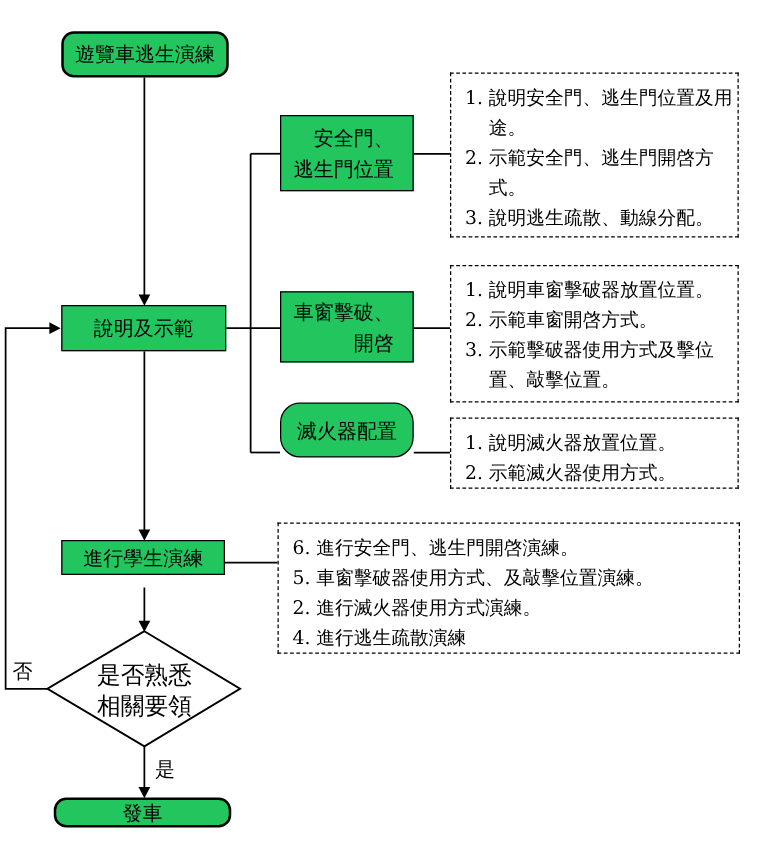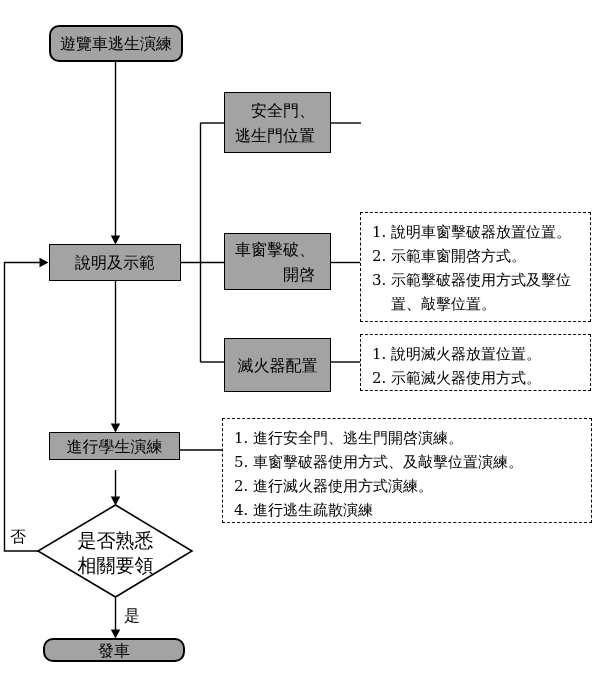--- a/index.html
+++ b/index.html
@@ -13,21 +13,21 @@
     overflow: hidden;
   }
   .layer {
     position: absolute;
     left: 0; top: 0;
     width: 610px; height: 688px;
   }
   .node {
     position: absolute;
     box-sizing: border-box;
-    background: #a3a3a3;
+    background: #22c55e;
     border: 1.6px solid #000;
     display: flex;
     align-items: center;
     justify-content: center;
     font-size: 16px;
     line-height: 25px;
     white-space: pre-line;
     text-align: center;
   }
   .node.rounded {
@@ -104,45 +104,52 @@
   <div class="node rounded" style="left:49px; top:25px; width:134px; height:37px;">遊覽車逃生演練</div>
 
   <div class="node" style="left:49px; top:244px; width:132px; height:37px;">說明及示範</div>
 
   <div class="node left-text" style="left:224px; top:92px; width:107px; height:61px;">安全門、
 逃生門位置</div>
 
   <div class="node left-text" style="left:224px; top:233px; width:107px; height:57px;">車窗擊破、
 開啓</div>
 
-  <div class="node" style="left:224px; top:338px; width:107px; height:54px;">滅火器配置</div>
+  <div class="node" style="left:224px; top:322px; width:107px; height:44px;border-radius:16px;">滅火器配置</div>
 
   <div class="node" style="left:49px; top:432px; width:131px; height:28px;">進行學生演練</div>
 
   <div class="decision-label">是否熟悉
 相關要領</div>
 
   <div class="node rounded" style="left:43px; top:638px; width:142px; height:24px;">發車</div>
 
   <div class="edge-label" style="left:10px; top:528px;">否</div>
   <div class="edge-label" style="left:124px; top:607px;">是</div>
 
+  <div class="note" style="left:360px; top:58px; width:231px; height:132px;">
+    <div class="line">1. 說明安全門、逃生門位置及用</div>
+    <div class="line cont">途。</div>
+    <div class="line">2. 示範安全門、逃生門開啓方</div>
+    <div class="line cont">式。</div>
+    <div class="line">3. 說明逃生疏散、動線分配。</div>
+  </div>
 
   <div class="note" style="left:360px; top:212px; width:231px; height:110px;">
     <div class="line">1. 說明車窗擊破器放置位置。</div>
     <div class="line">2. 示範車窗開啓方式。</div>
     <div class="line">3. 示範擊破器使用方式及擊位</div>
     <div class="line cont">置、敲擊位置。</div>
   </div>
 
   <div class="note" style="left:360px; top:334px; width:231px; height:57px;">
     <div class="line">1. 說明滅火器放置位置。</div>
     <div class="line">2. 示範滅火器使用方式。</div>
   </div>
 
   <div class="note" style="left:222px; top:418px; width:370px; height:105px;">
-    <div class="line">1. 進行安全門、逃生門開啓演練。</div>
+    <div class="line">6. 進行安全門、逃生門開啓演練。</div>
     <div class="line">5. 車窗擊破器使用方式、及敲擊位置演練。</div>
     <div class="line">2. 進行滅火器使用方式演練。</div>
     <div class="line">4. 進行逃生疏散演練</div>
   </div>
 
 </div>
 
 </body></html>

